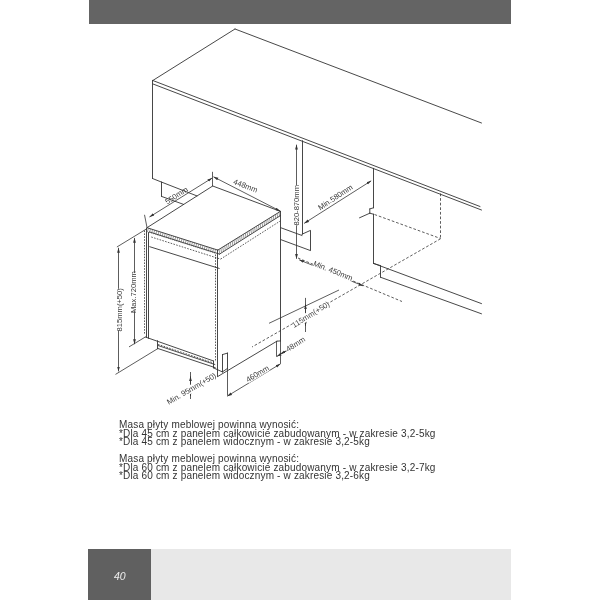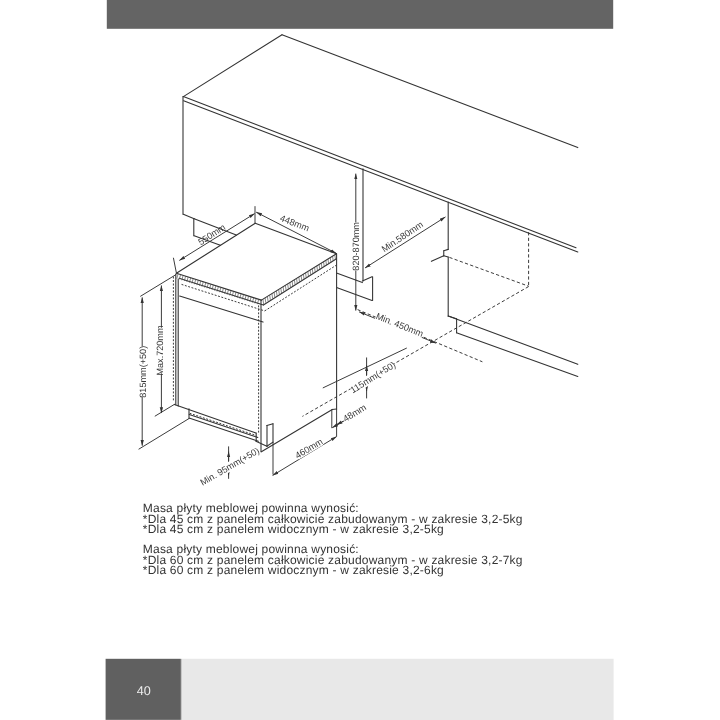--- a/index.html
+++ b/index.html
@@ -1,18 +1,18 @@
 <!DOCTYPE html>
 <html><head>
 <meta charset="utf-8">
 <style>
 html,body{margin:0;padding:0;width:600px;height:600px;background:#fff;font-family:"Liberation Sans",sans-serif;}
 #page{position:relative;width:600px;height:600px;overflow:hidden;}
 #topbar{position:absolute;left:89px;top:0;width:422px;height:23.5px;background:#646464;}
-#footdark{position:absolute;left:88px;top:549px;width:63px;height:51px;background:#606060;color:#ededed;font-size:10.5px;}
+#footdark{position:absolute;left:88px;top:549px;width:63px;height:51px;background:#606060;color:#ededed;font-size:10.5px;font-style:italic;}
 #footdark span{position:absolute;left:26px;top:21px;will-change:transform;}
 #footlight{position:absolute;left:151px;top:549px;width:360px;height:51px;background:#e8e8e8;}
 .tb{position:absolute;left:119px;color:#333333;will-change:transform;font-size:10px;line-height:8.7px;white-space:pre;letter-spacing:0.17px;}
 svg{position:absolute;left:0;top:0;will-change:transform;}
 </style>
 </head>
 <body>
 <div id="page">
 <div id="topbar"></div>
 <svg width="600" height="600" viewBox="0 0 600 600">

